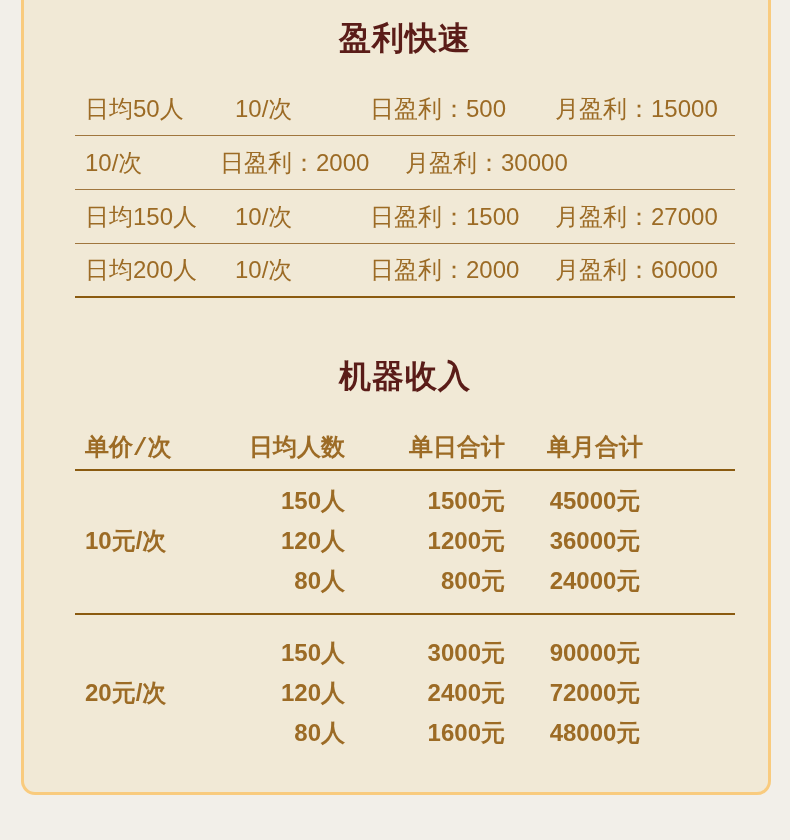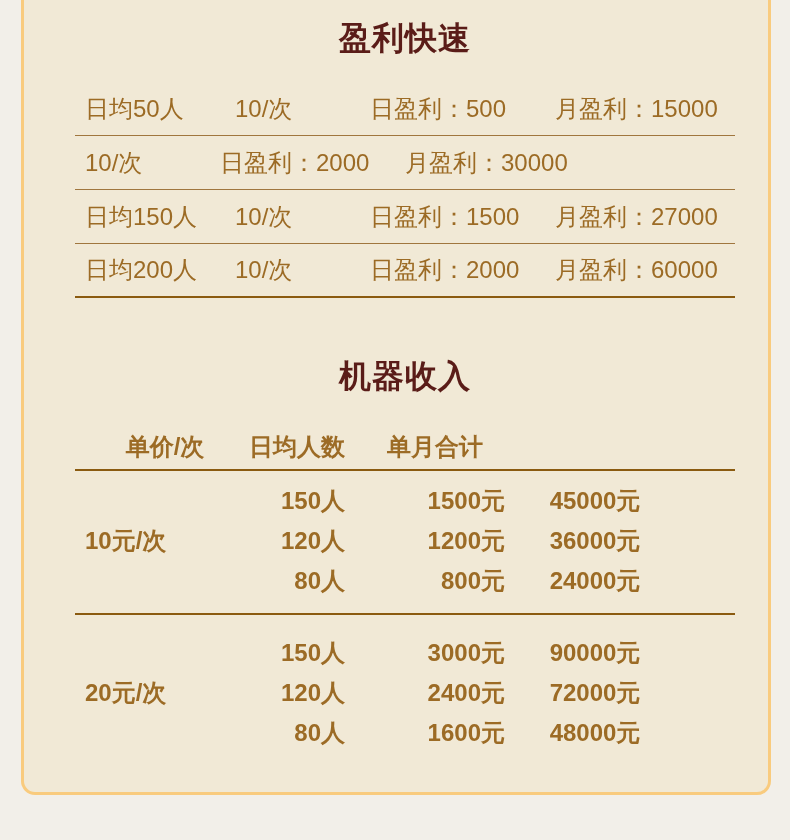--- a/index.html
+++ b/index.html
@@ -42,21 +42,21 @@
   .t1c2 { width: 135px; }
   .t1c3 { width: 185px; }
   .t1c4 { flex: 1; }
   
   .t2 { margin-top: 29px; color: var(--text-color, #9c6b25); font-size: 24px; font-weight: 600; }
   .t2-head {
     display: flex; align-items: center;
     height: 46px; padding-left: 10px;
     border-bottom: 2px solid var(--divider-dark, #8b5b10);
   }
-  .t2c1 { width: 160px; text-align: center; }
+  .t2c1 { width: 160px; text-align: left; font-family: Liberation Mono, monospace; }
   .t2c2 { width: 100px; text-align: right; }
   .t2c3 { width: 160px; text-align: right; }
   .t2c4 { width: 180px; text-align: center; }
   .group { display: flex; align-items: center; padding: 10px 0 12px 10px; }
   .group.first { border-bottom: 2px solid var(--divider-dark, #8b5b10); }
   .group.second { padding-top: 18px; padding-bottom: 0; }
   .g-label { width: 160px; }
   .g-rows { flex: 1; }
   .g-row { display: flex; align-items: center; height: 40px; }
 </style>
@@ -93,20 +93,21 @@
         <span class="t1c4">月盈利：60000</span>
       </div>
     </div>
 
     <h1 class="sec-title second">机器收入</h1>
 
     <div class="t2">
       <div class="t2-head">
         <span class="t2c1">单价/次</span>
         <span class="t2c2">日均人数</span>
+        <span class="t2c3">单日合计</span>
         <span class="t2c4">单月合计</span>
       </div>
 
       <div class="group first">
         <span class="g-label">10元/次</span>
         <div class="g-rows">
           <div class="g-row">
             <span class="t2c2">150人</span>
             <span class="t2c3">1500元</span>
             <span class="t2c4">45000元</span>

